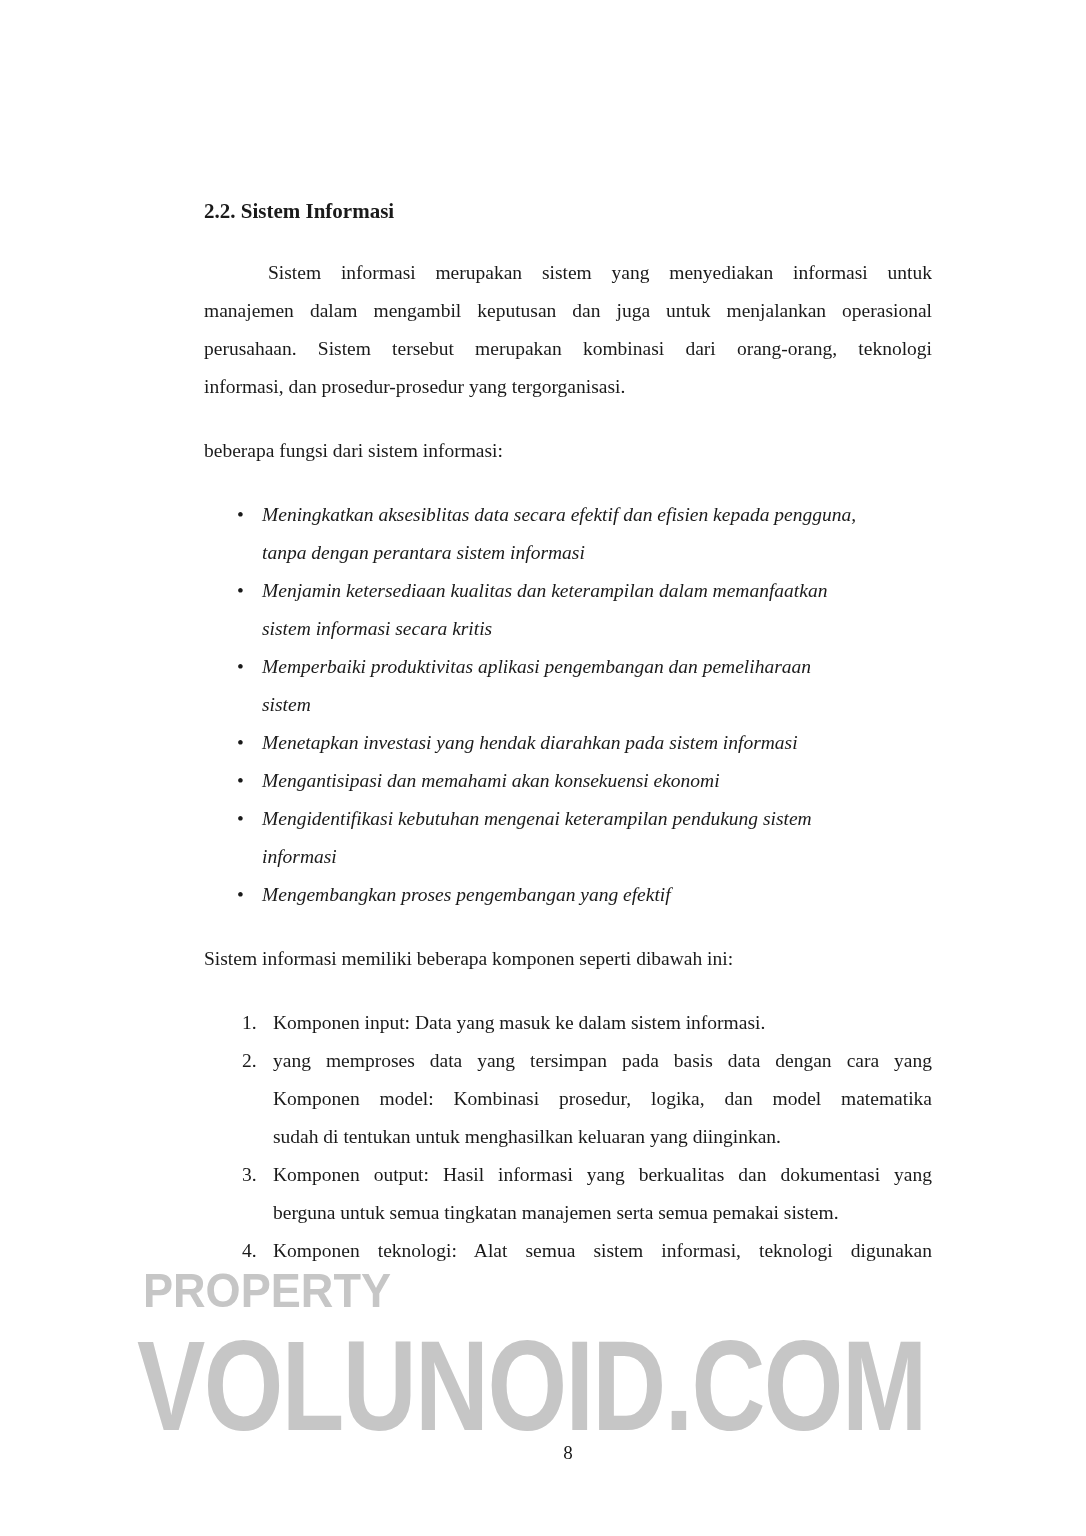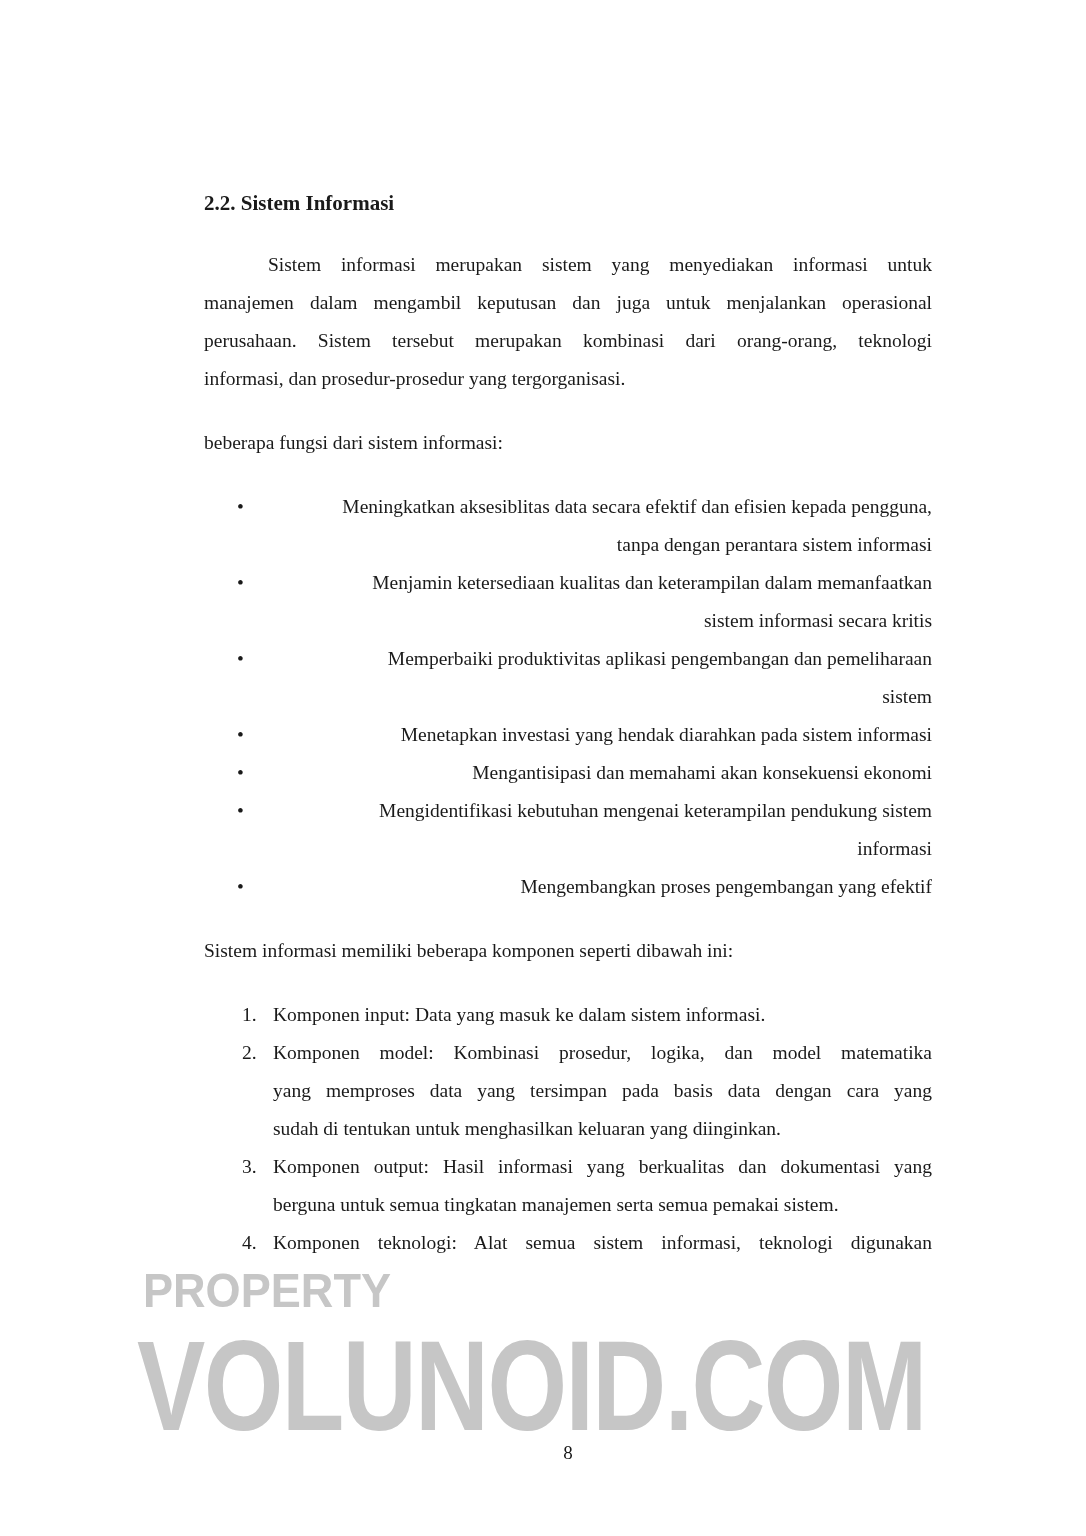--- a/index.html
+++ b/index.html
@@ -33,21 +33,21 @@
   .watermark-site {
     left:137px; top:1322px;
     font-size:128px;
     letter-spacing:-2px;
     transform:scaleX(0.80);
     transform-origin:left top;
   }
 
   .content {
     position:absolute;
-    left:204px; top:188px;
+    left:204px; top:196px;
     width:728px;
     font-size:19.5px;
     line-height:38px;
     z-index:2;
   }
   h2.heading {
     font-size:21px;
     line-height:30px;
     font-weight:bold;
     margin:0 0 28px 0;
@@ -63,21 +63,22 @@
   
   .blist { margin:0 0 26px 0; }
   .bitem { position:relative; padding-left:58px; }
   .bitem .bullet {
     position:absolute; left:33px; top:0;
     font-size:19.5px;
   }
   .bitem .btext {
     display:block;
     white-space:pre-line;   
-    text-align:right;
+    text-align:left;
+    font-style:italic;
   }
 
   
   .nlist { margin:0 0 26px 0; }
   .nitem { position:relative; padding-left:69px; }
   .nitem .num { position:absolute; left:38px; top:0; }
 
   .page-number {
     position:absolute;
     left:204px; top:1441px;
@@ -150,22 +151,22 @@
     <div class="nlist">
       <div class="nitem">
         <span class="num">1.</span>
         <div class="nlines">
             <div class="jl last">Komponen input: Data yang masuk ke dalam sistem informasi.</div>
           </div>
       </div>
       <div class="nitem">
         <span class="num">2.</span>
         <div class="nlines">
+            <div class="jl">yang memproses data yang tersimpan pada basis data dengan cara yang</div>
             <div class="jl">Komponen model: Kombinasi prosedur, logika, dan model matematika</div>
-            <div class="jl">yang memproses data yang tersimpan pada basis data dengan cara yang</div>
             <div class="jl last">sudah di tentukan untuk menghasilkan keluaran yang diinginkan.</div>
           </div>
       </div>
       <div class="nitem">
         <span class="num">3.</span>
         <div class="nlines">
             <div class="jl">Komponen output: Hasil informasi yang berkualitas dan dokumentasi yang</div>
             <div class="jl last">berguna untuk semua tingkatan manajemen serta semua pemakai sistem.</div>
           </div>
       </div>

